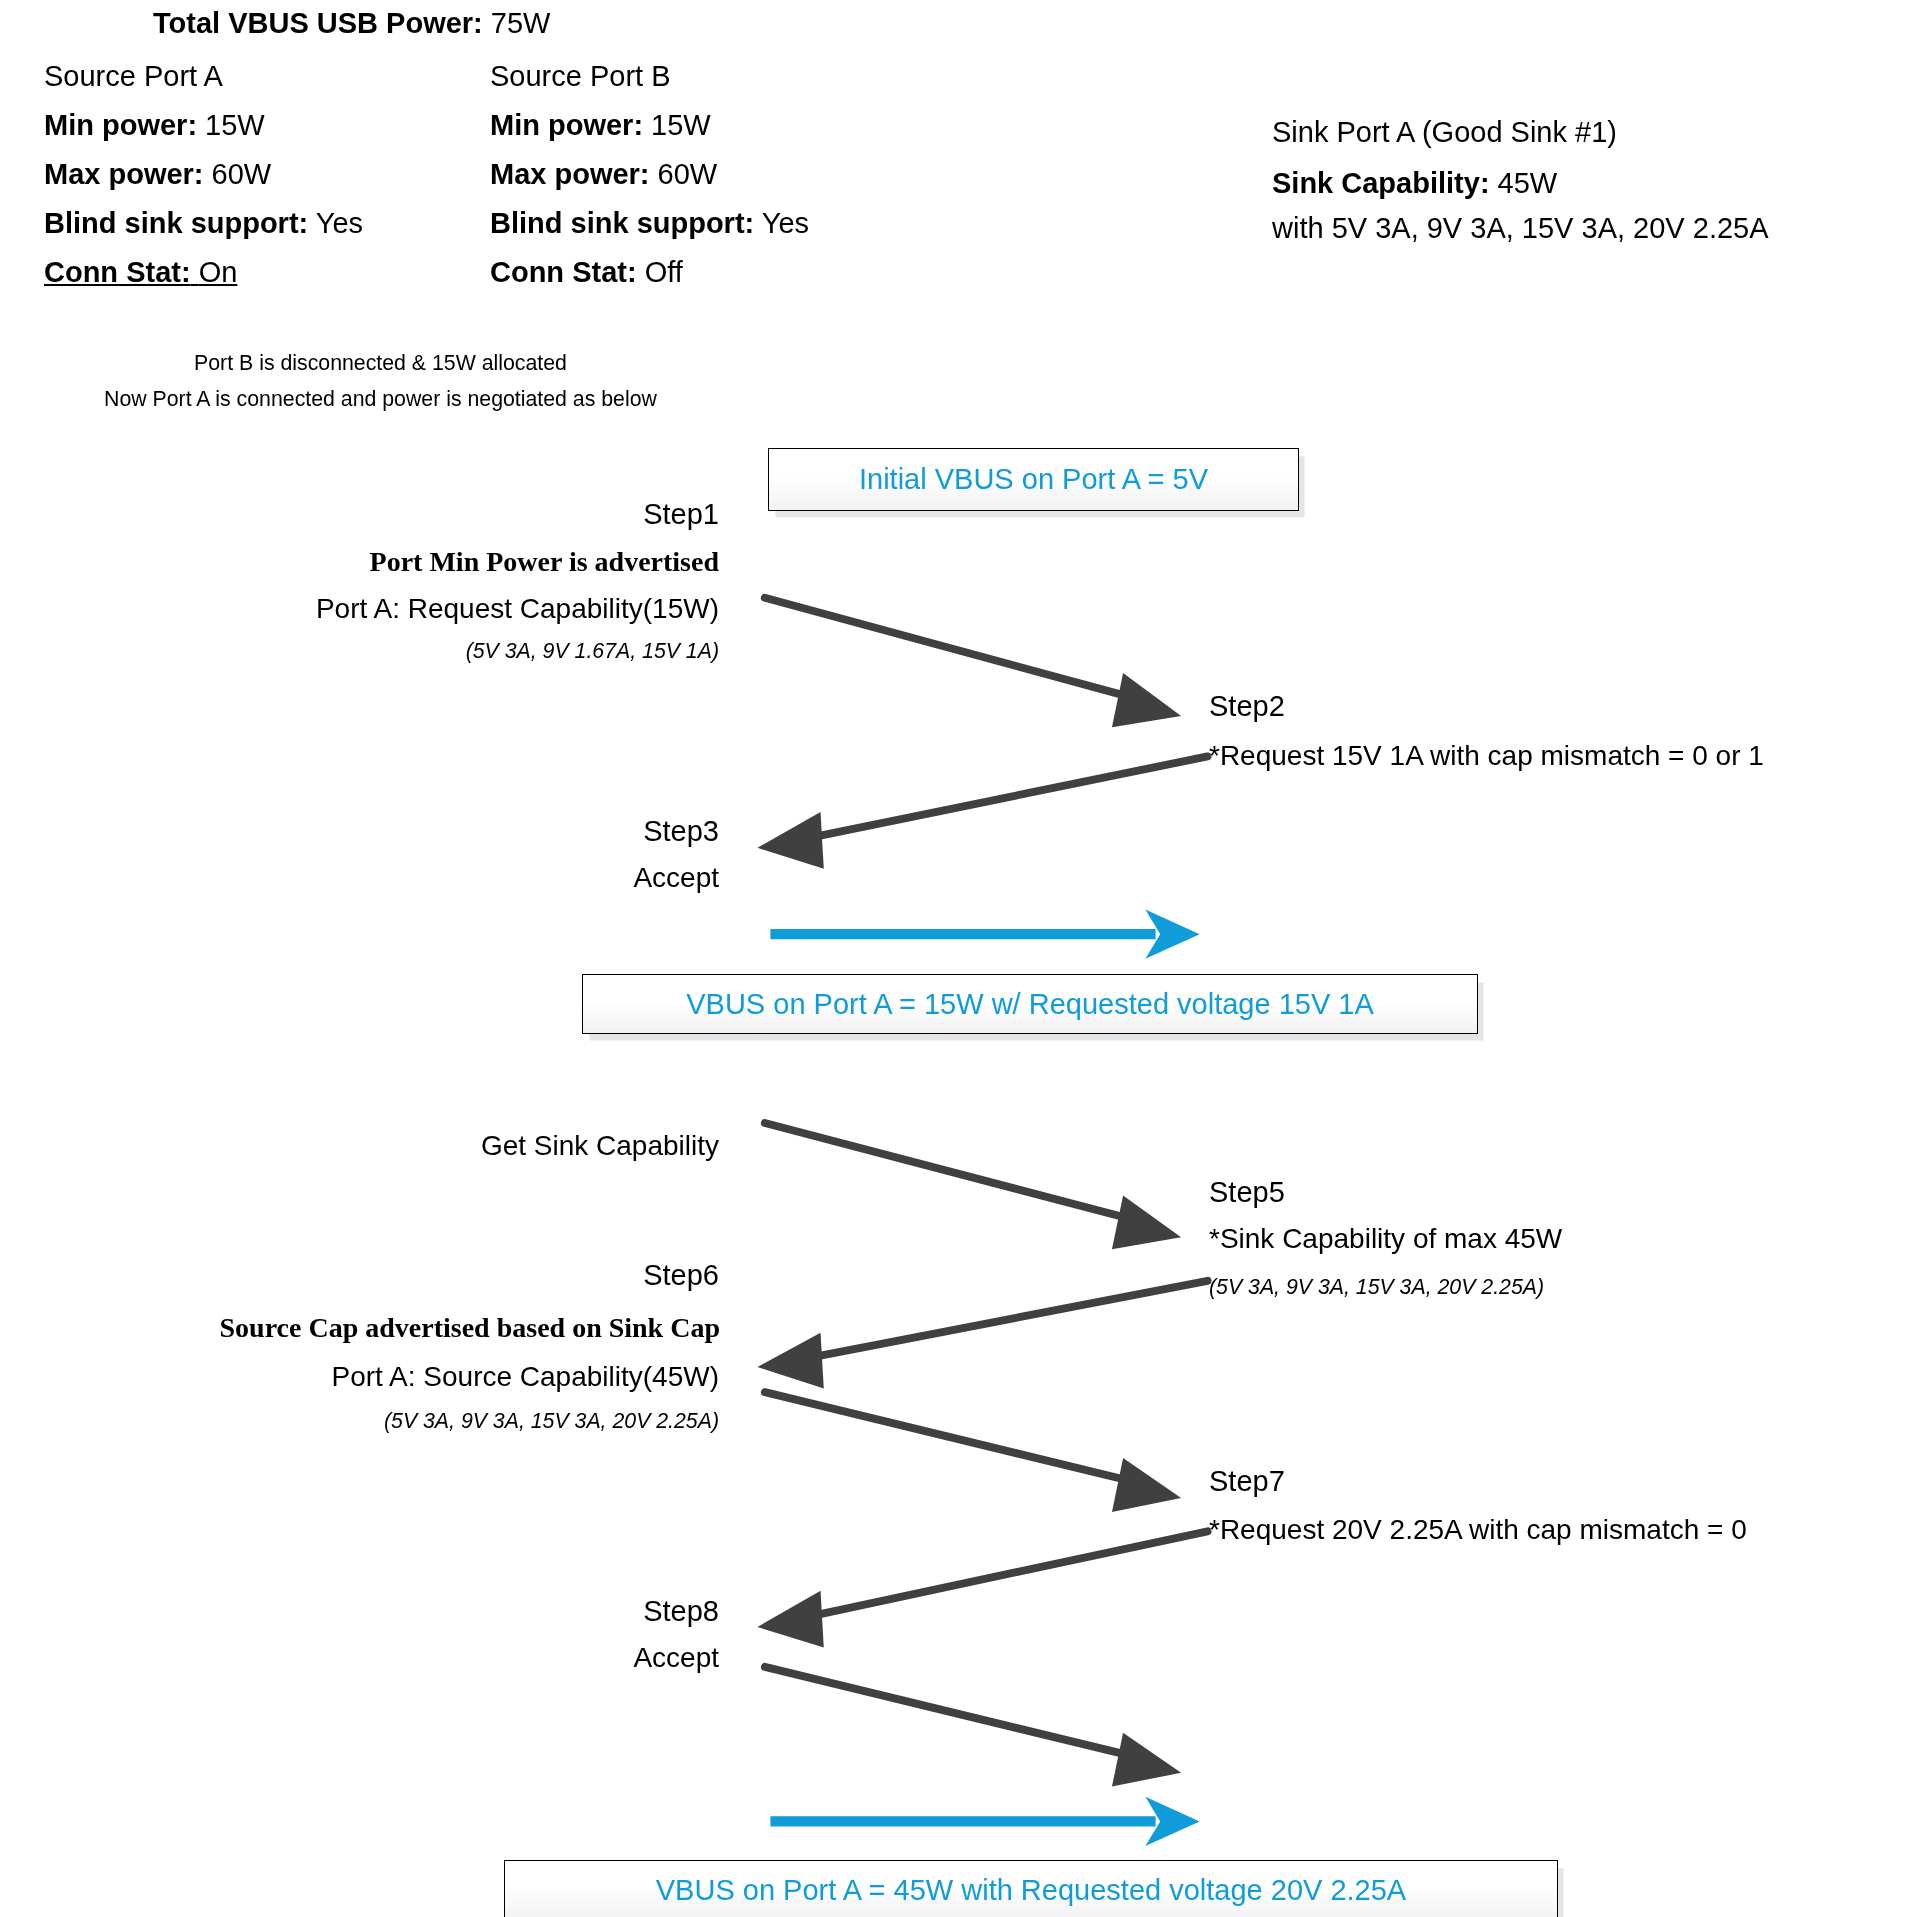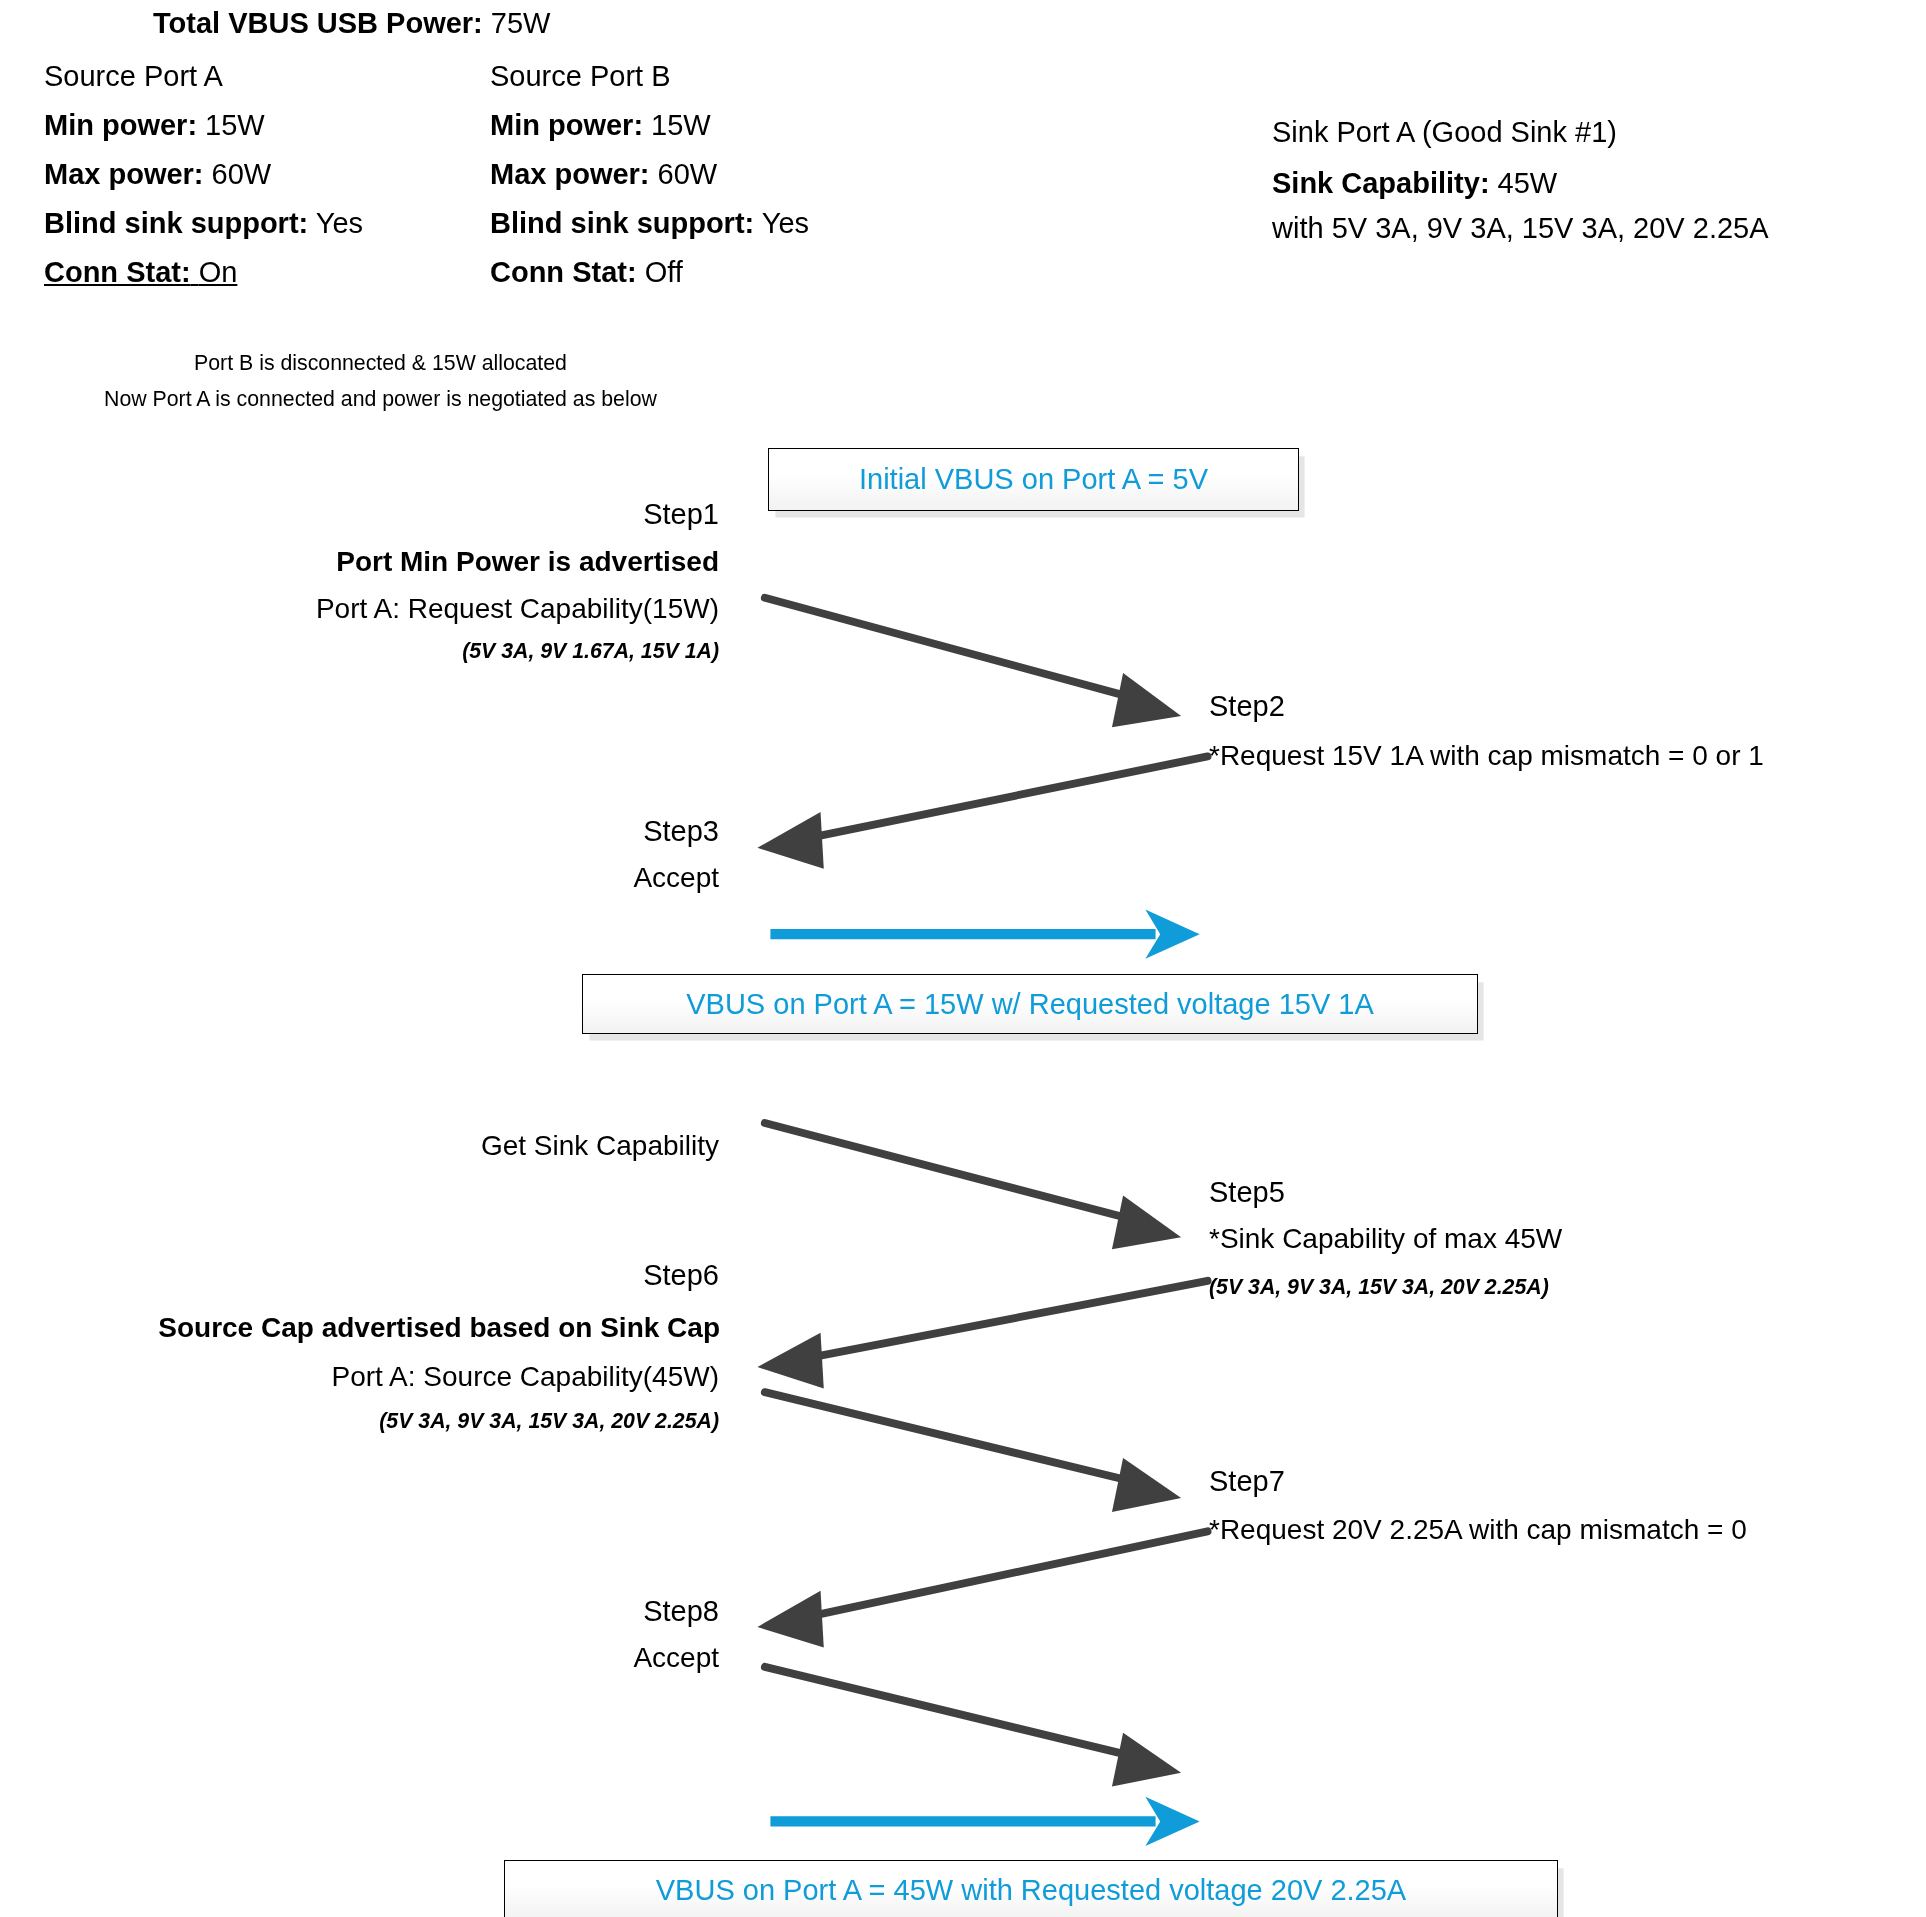--- a/index.html
+++ b/index.html
@@ -29,25 +29,25 @@
   .step-title {
     font-size: 29px;
     font-weight: normal;
     line-height: 1.0;
   }
   .step-body {
     font-size: 28px;
     font-weight: normal;
     line-height: 1.0;
   }
-  .step-body.bold { font-weight: bold; }
+  .step-body.bold { font-weight: bold; font-family: Liberation Serif, serif; }
   .step-paren {
     font-size: 21.3px;
     font-style: italic;
-    font-weight: bold;
+    font-weight: normal;
     line-height: 1.0;
   }
 
   .ta-right { text-align: right; }
   .ta-left  { text-align: right; }
   .ta-center{ text-align: center; }
 
   
   .callout {
     box-sizing: border-box;

